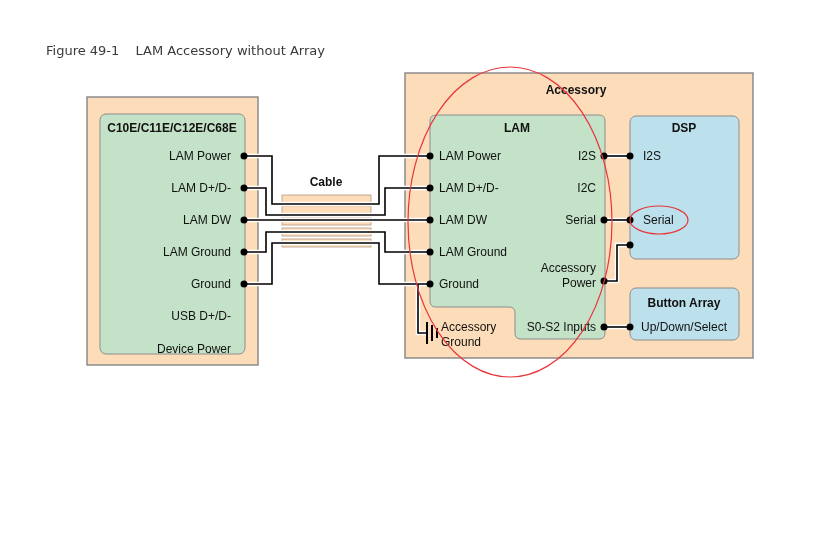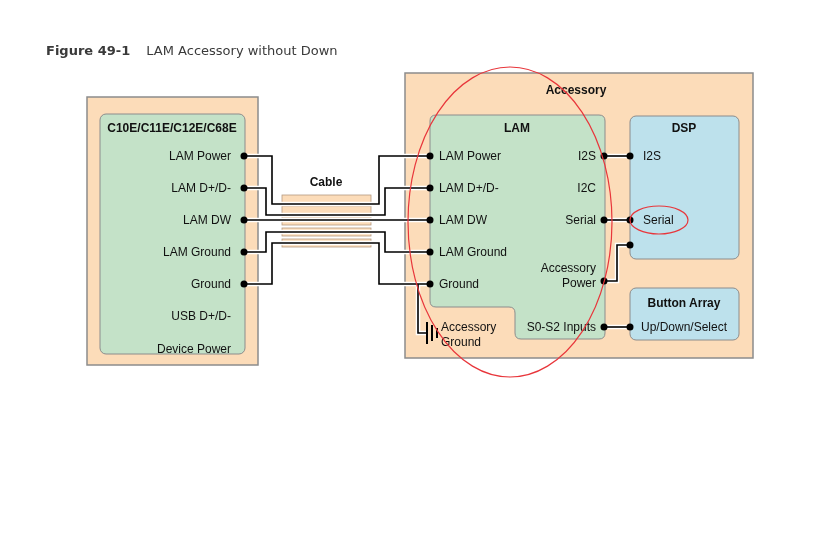--- a/index.html
+++ b/index.html
@@ -1,28 +1,28 @@
 <!DOCTYPE html>
 <html><head>
 <meta charset="utf-8">
 <style>
   html, body { margin:0; padding:0; background:#ffffff; }
   body { width:816px; height:545px; position:relative; overflow:hidden; font-family:"Liberation Sans", sans-serif; }
   #caption { position:absolute; left:46px; top:43px; font-family:"DejaVu Sans", sans-serif; font-size:13px; color:#3a3a3a; white-space:nowrap; }
-  #caption .fig { font-weight:bold; margin-right:12px; }
+  #caption .fig { font-weight:normal; margin-right:12px; }
   svg { position:absolute; left:0; top:0; }
   .lbl { font-family:"Liberation Sans", sans-serif; font-size:12px; fill:#111; }
   .ttl { font-family:"Liberation Sans", sans-serif; font-size:12px; font-weight:bold; fill:#111; }
 </style>
 </head>
 <body>
 
 <div id="caption">
   <span class="fig">Figure 49-1</span>
-  <span>LAM Accessory without Down</span>
+  <span>LAM Accessory without Array</span>
 </div>
 
 <svg width="816" height="545" viewBox="0 0 816 545">
 
   <rect x="87" y="97" width="171" height="268" fill="#fcdcb9" stroke="#8c8c8c" stroke-width="1.5"></rect>
   <rect x="100" y="114" width="145" height="240" rx="6" fill="#c4e2c8" stroke="#8c8c8c" stroke-width="1"></rect>
   <text class="ttl" x="172" y="132" text-anchor="middle">C10E/C11E/C12E/C68E</text>
   <text class="lbl" x="231" y="160" text-anchor="end">LAM Power</text>
   <text class="lbl" x="231" y="192" text-anchor="end">LAM D+/D-</text>
   <text class="lbl" x="231" y="224" text-anchor="end">LAM DW</text>

